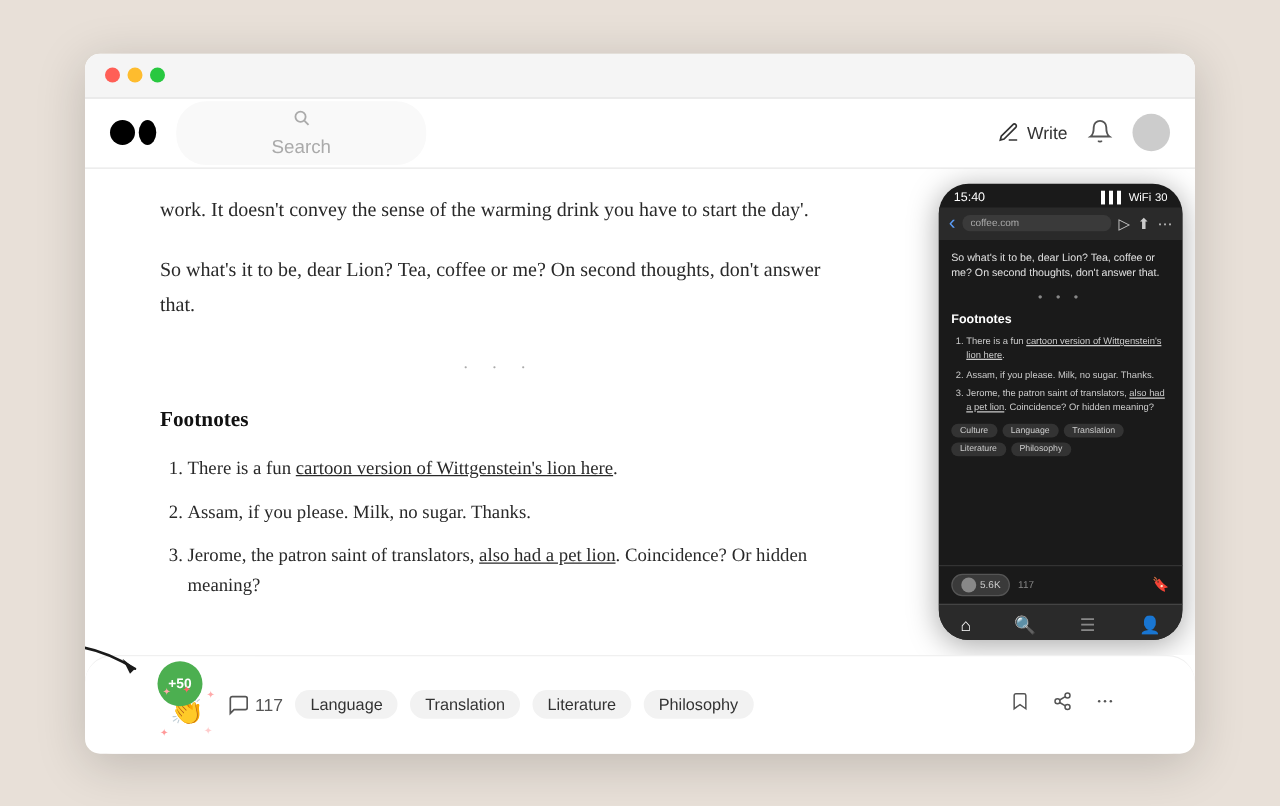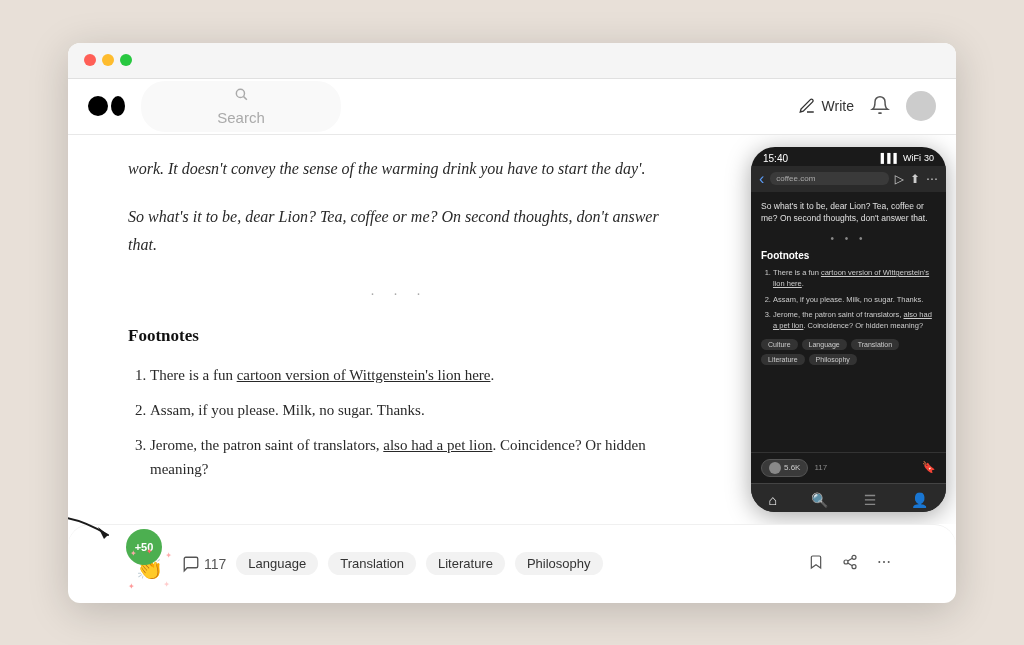--- a/index.html
+++ b/index.html
@@ -163,21 +163,20 @@
       font-size: 16px;
       line-height: 1.7;
       color: #333;
     }
 
     .article-paragraph {
       margin-bottom: 20px;
       font-size: 16px;
       line-height: 1.75;
       color: #292929;
-      font-style: italic;
     }
 
     .separator {
       text-align: center;
       letter-spacing: 8px;
       color: #aaa;
       margin: 16px 0 20px;
       font-size: 14px;
     }
 

